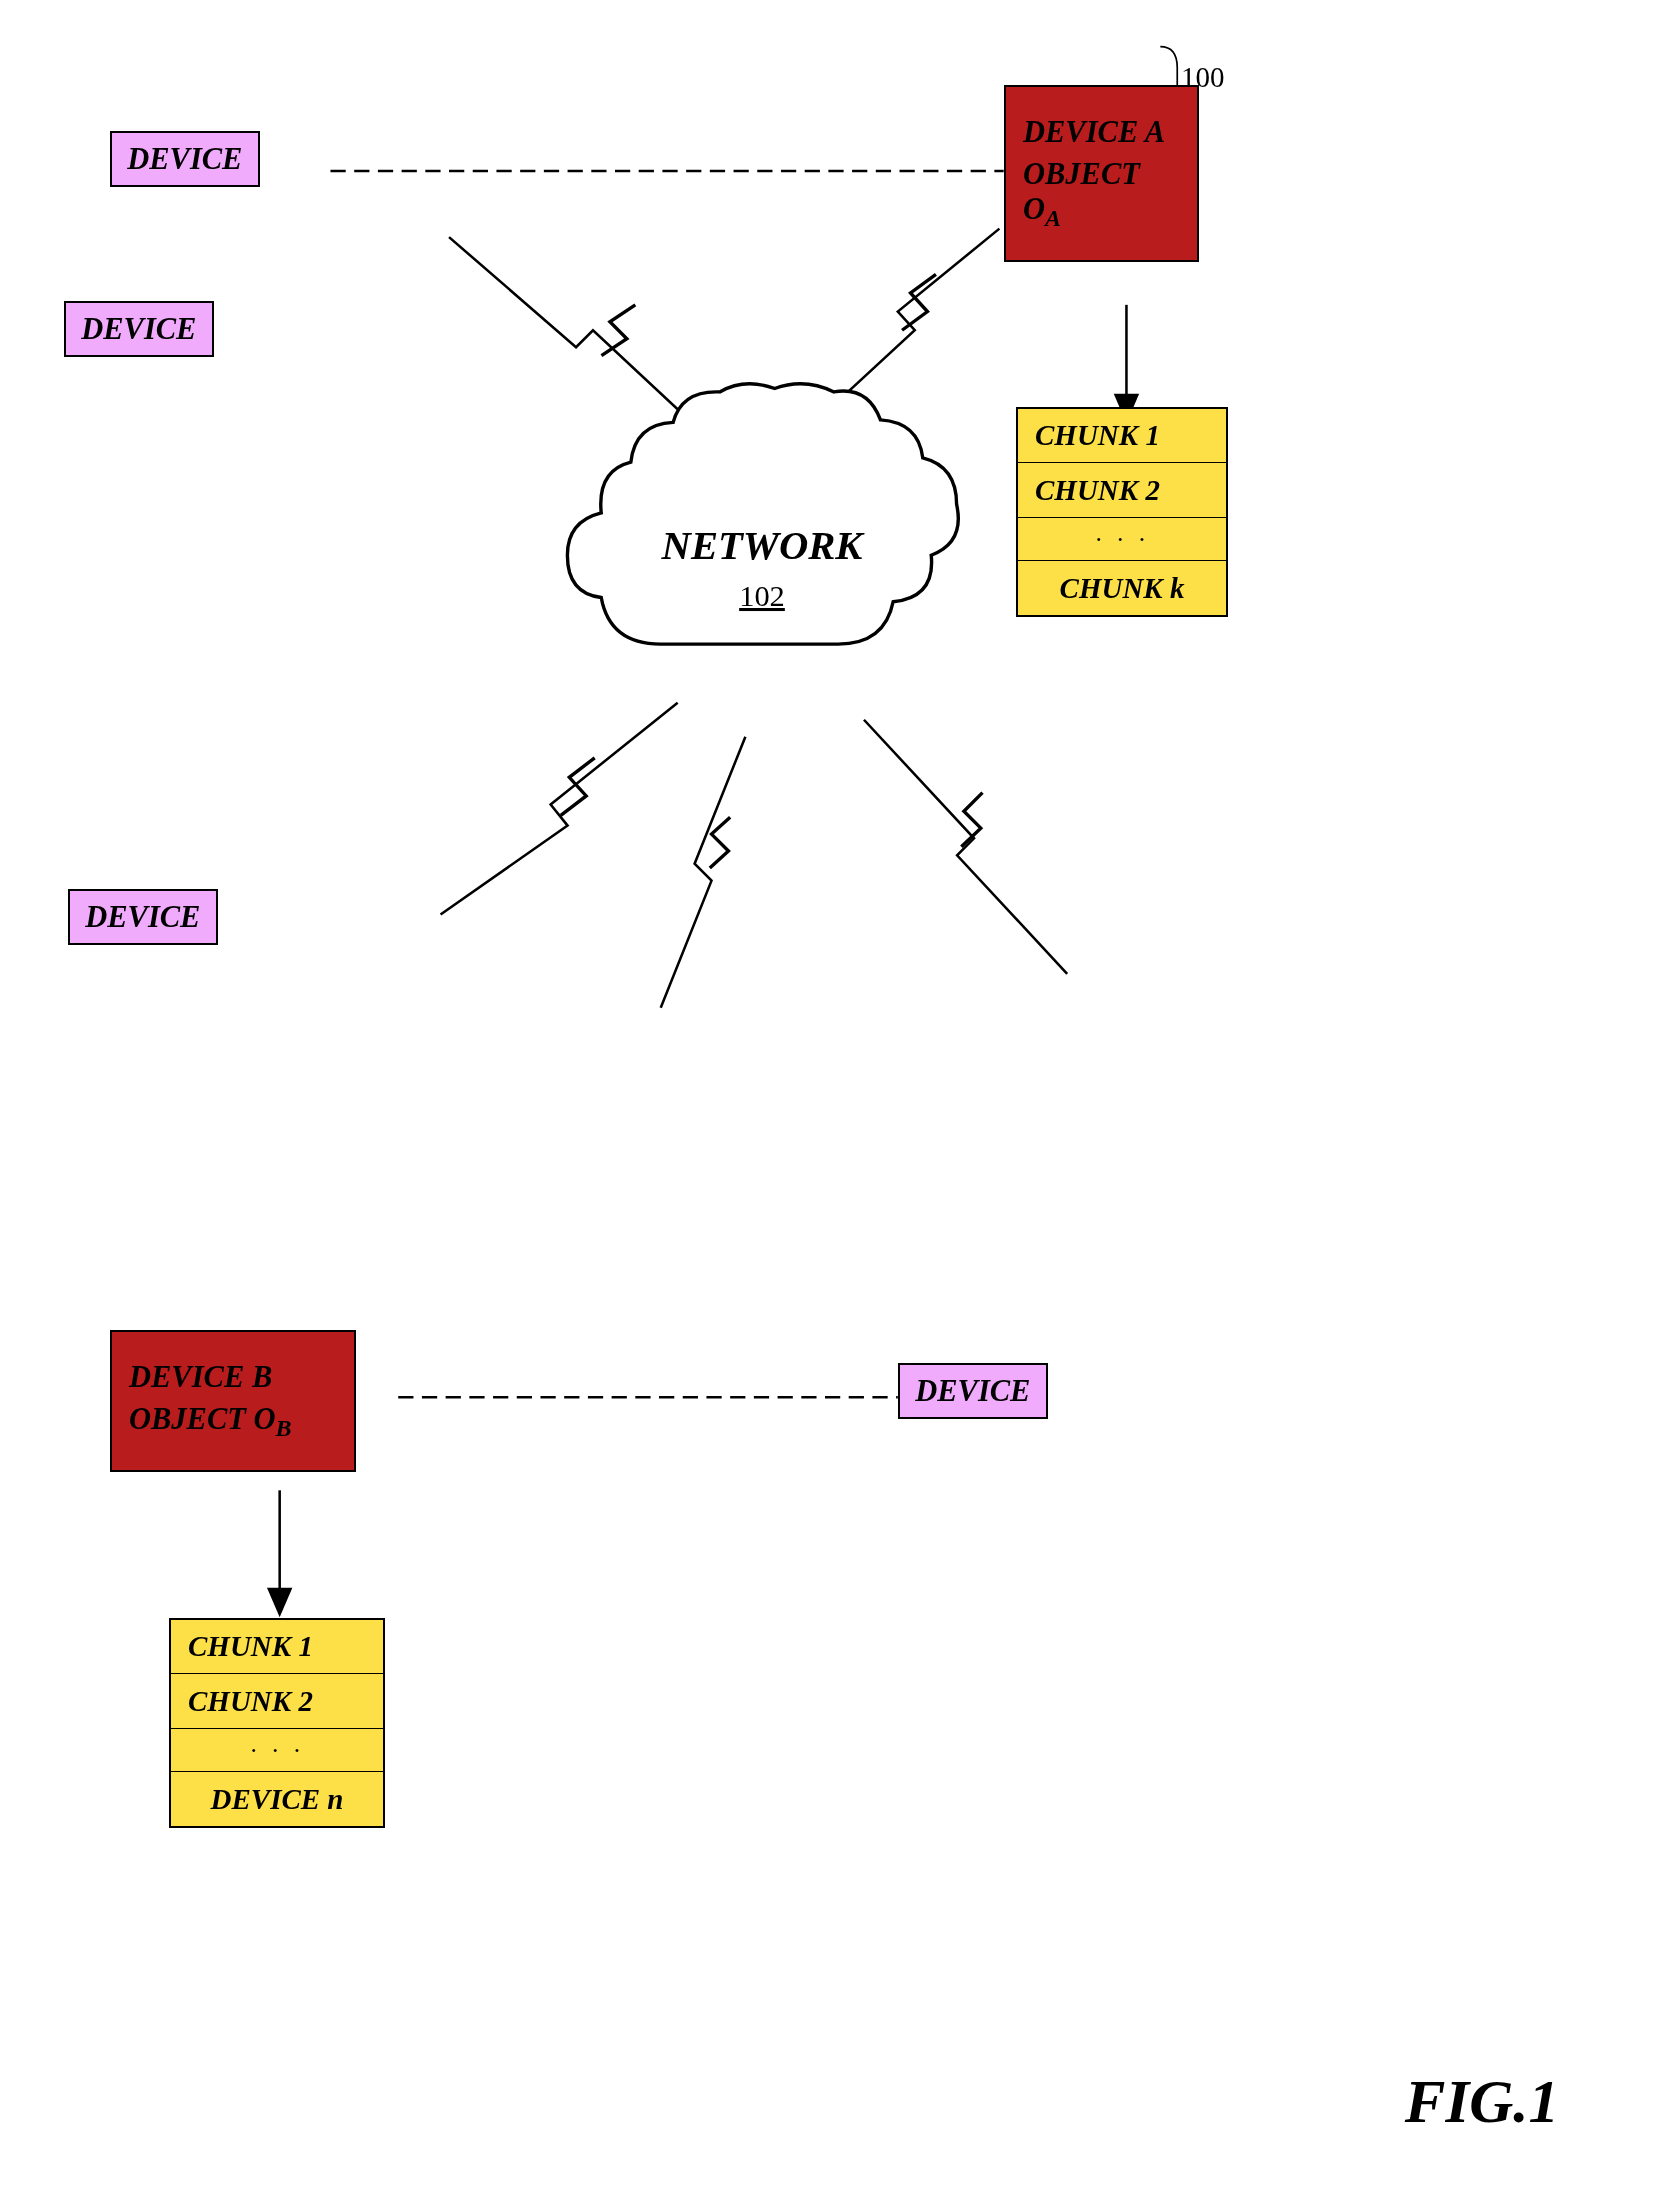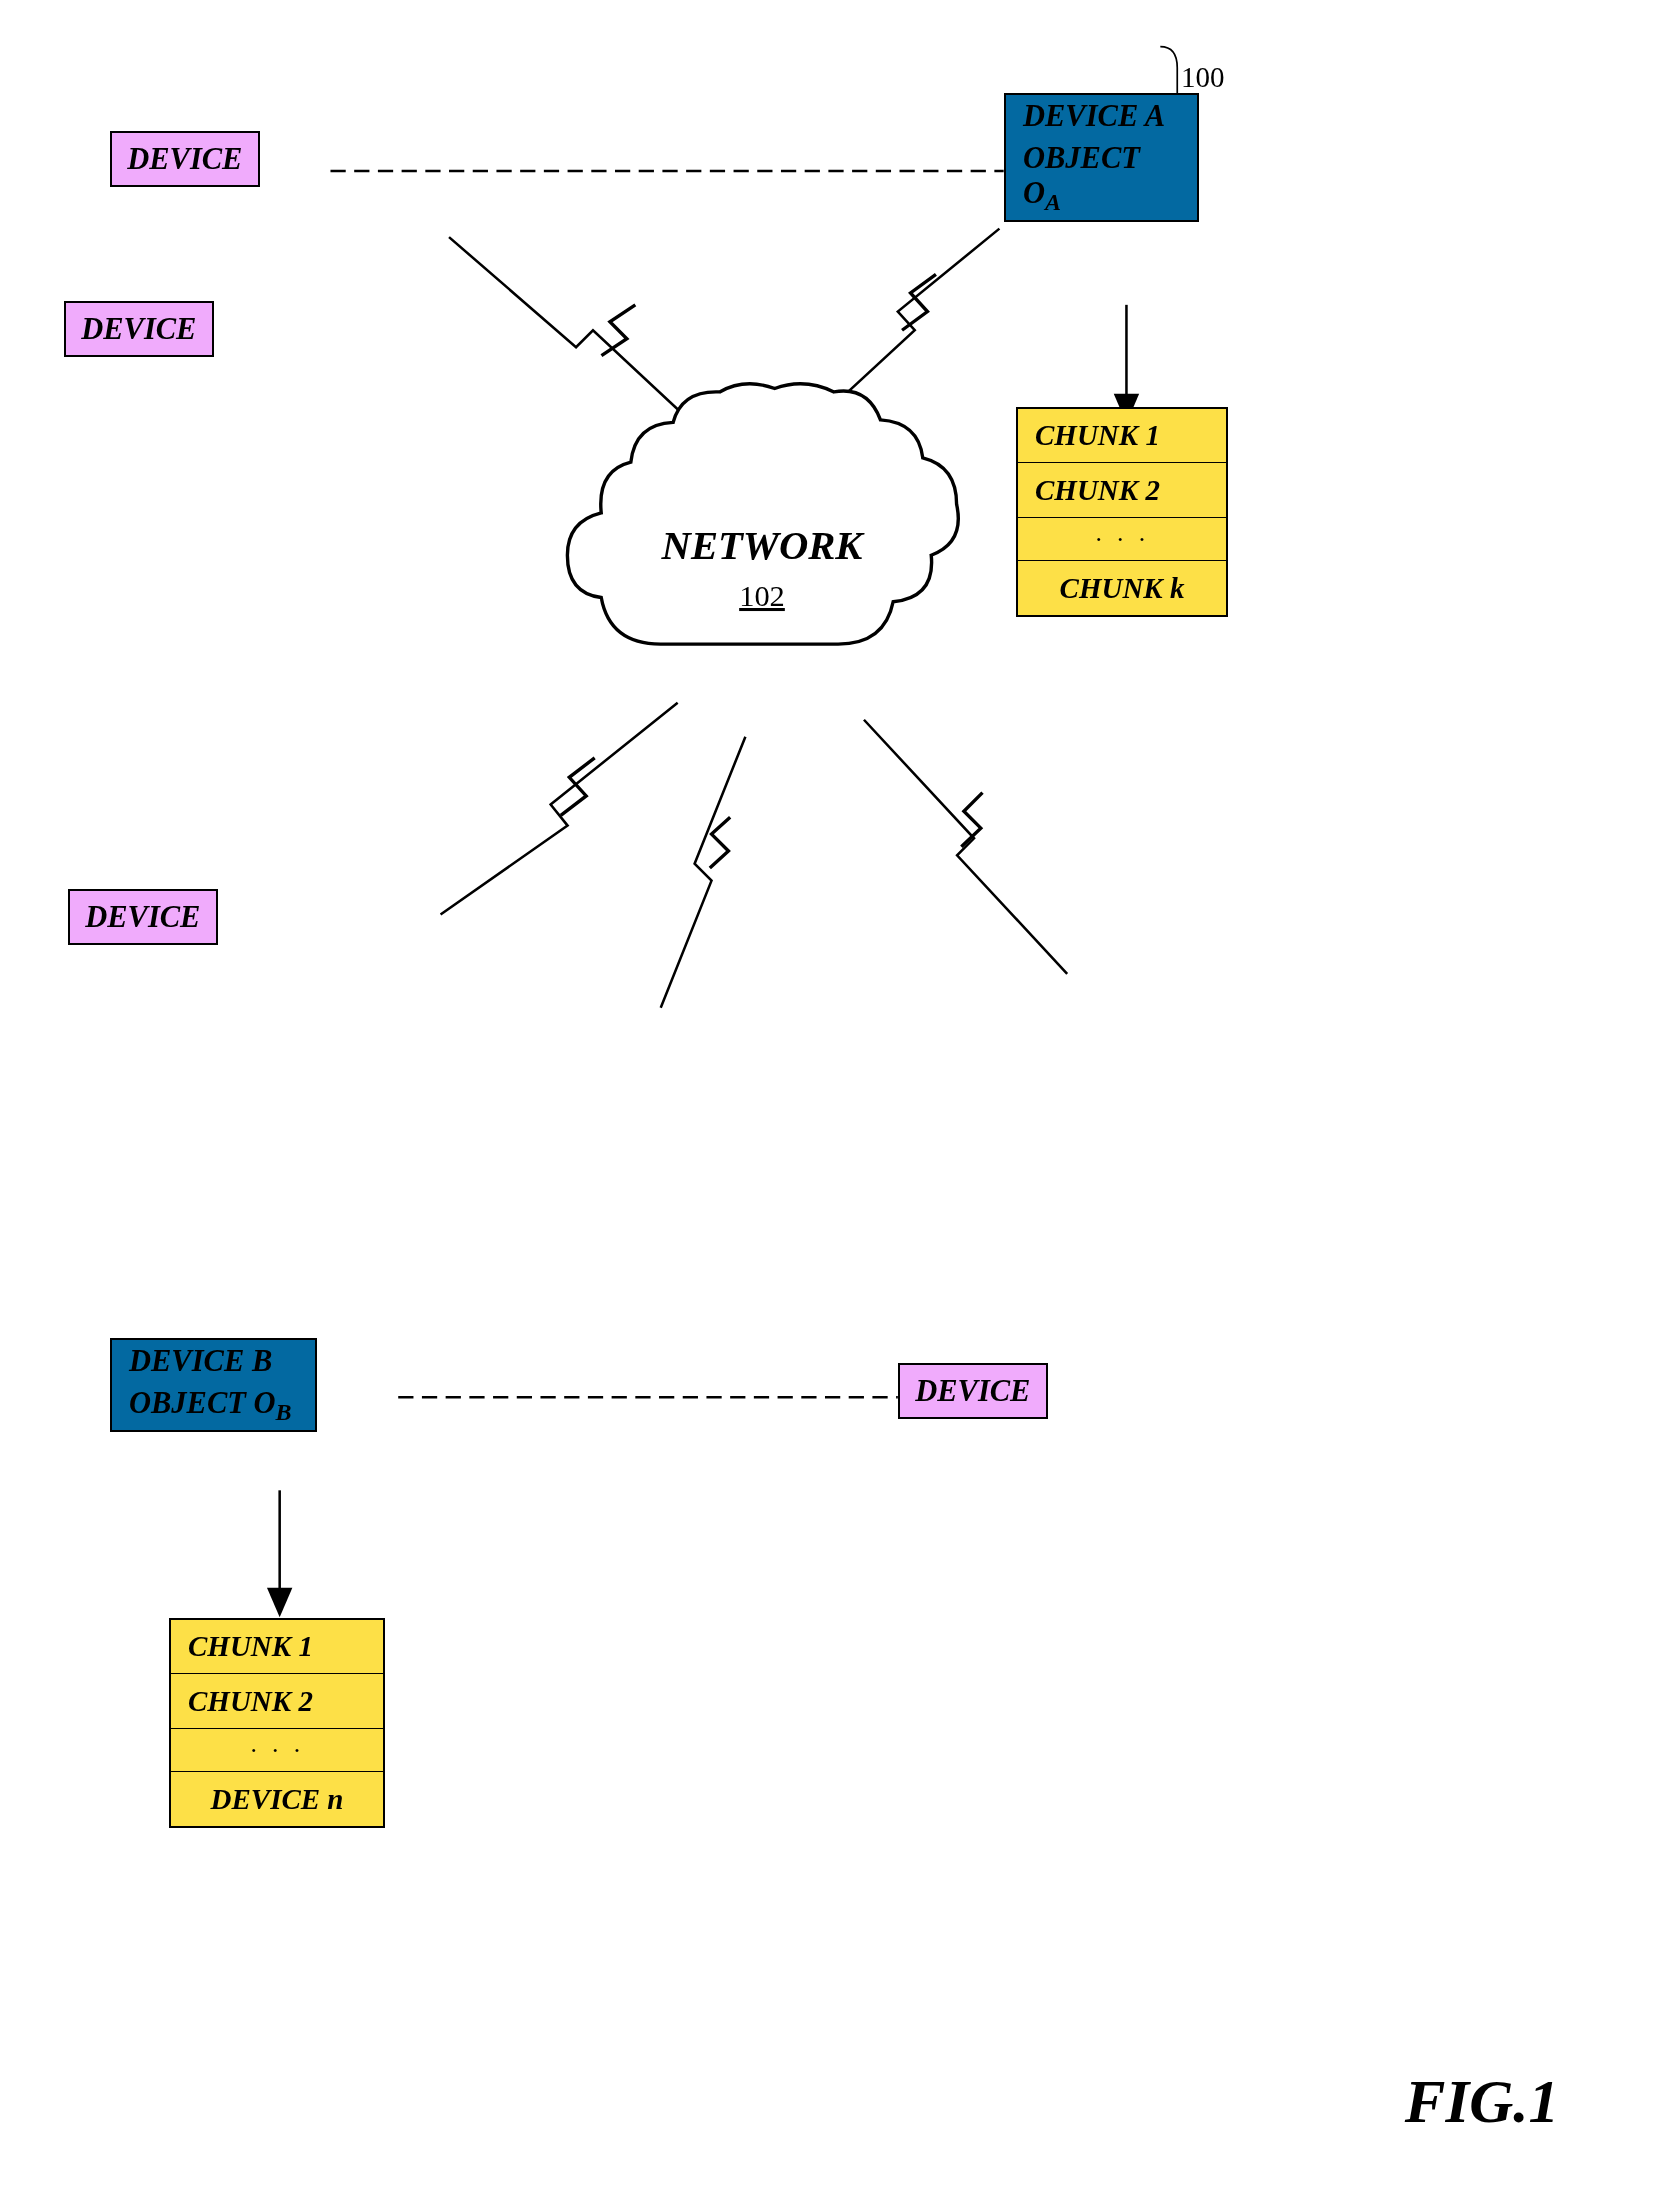--- a/index.html
+++ b/index.html
@@ -27,26 +27,25 @@
       padding: 8.5px 15.2px;
       font-style: italic;
       font-size: 30.5px;
       font-weight: bold;
       white-space: nowrap;
     }
 
     .device-box-double {
       position: absolute;
       border: 2.5px solid #000;
-      background: #0369a1;
+      background: #b91c1c;
       font-style: italic;
       font-size: 30.5px;
       font-weight: bold;
-      padding: 4px 17px;
-      margin-top: 8px;
+      padding: 28px 17px;
     }
 
     
     .chunk-table {
       position: absolute;
       border: 2.5px solid #000;
       background: #fde047;
       width: 186px;
     }
     .chunk-row {
@@ -171,21 +170,21 @@
       Q 465,265 415,270
       Q 405,320 350,320
       Z
     " fill="#fff" stroke="#000" stroke-width="4"></path>
     <text x="260" y="220" text-anchor="middle" font-family="Times New Roman" font-style="italic" font-weight="bold" font-size="48">NETWORK</text>
     <text x="260" y="275" text-anchor="middle" font-family="Times New Roman" font-style="normal" font-weight="normal" font-size="36" text-decoration="underline">102</text>
   </svg>
 
   <div class="device-box" style="top:889px; left:68px;">DEVICE</div>
 
-  <div class="device-box-double" style="top:1330px; left:110px; width:207px;">
+  <div class="device-box-double" style="top:1330px; left:110px; width:246px;">
     <div style="font-style:italic; font-weight:bold;">DEVICE B</div>
     <div style="margin-top:6.8px;">
       <span style="font-style:italic; font-weight:bold;">OBJECT O</span><sub style="font-style:italic; font-weight:bold; font-size:24px;">B</sub>
     </div>
   </div>
 
   <div class="device-box" style="top:1363px; left:898px;">DEVICE</div>
 
   <div class="chunk-table" style="top:1618px; left:169px; width:216px;">
     <div class="chunk-row">CHUNK 1</div>

